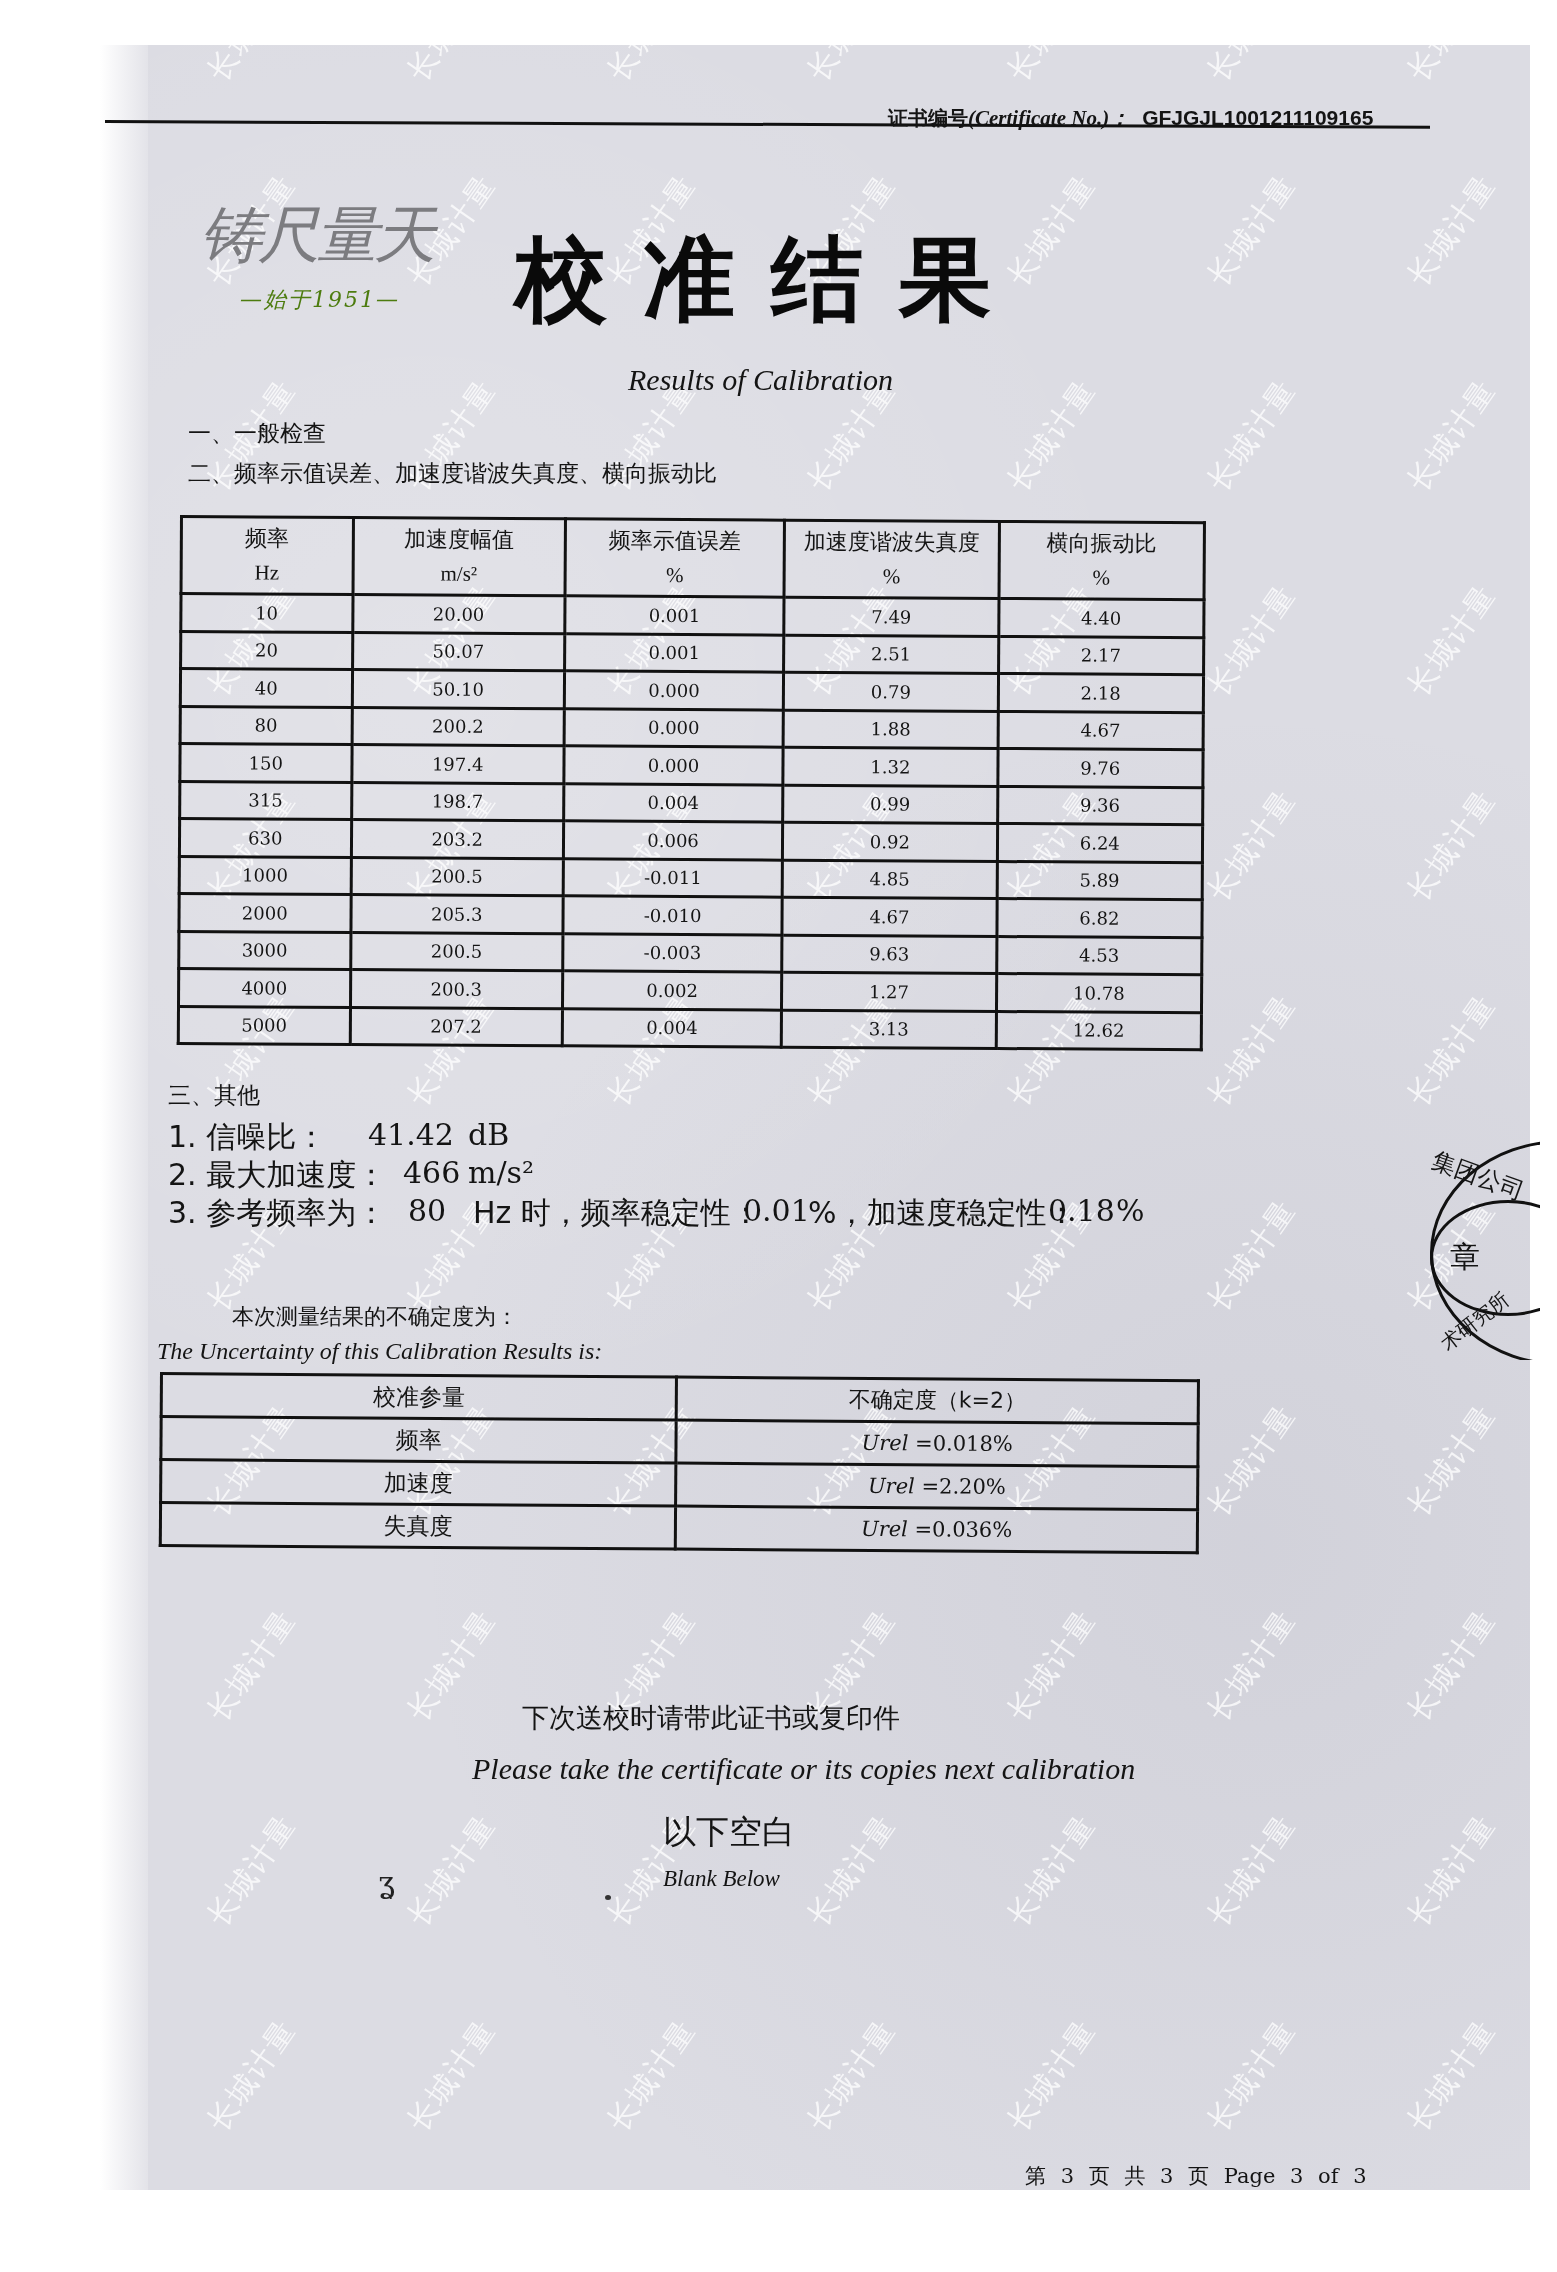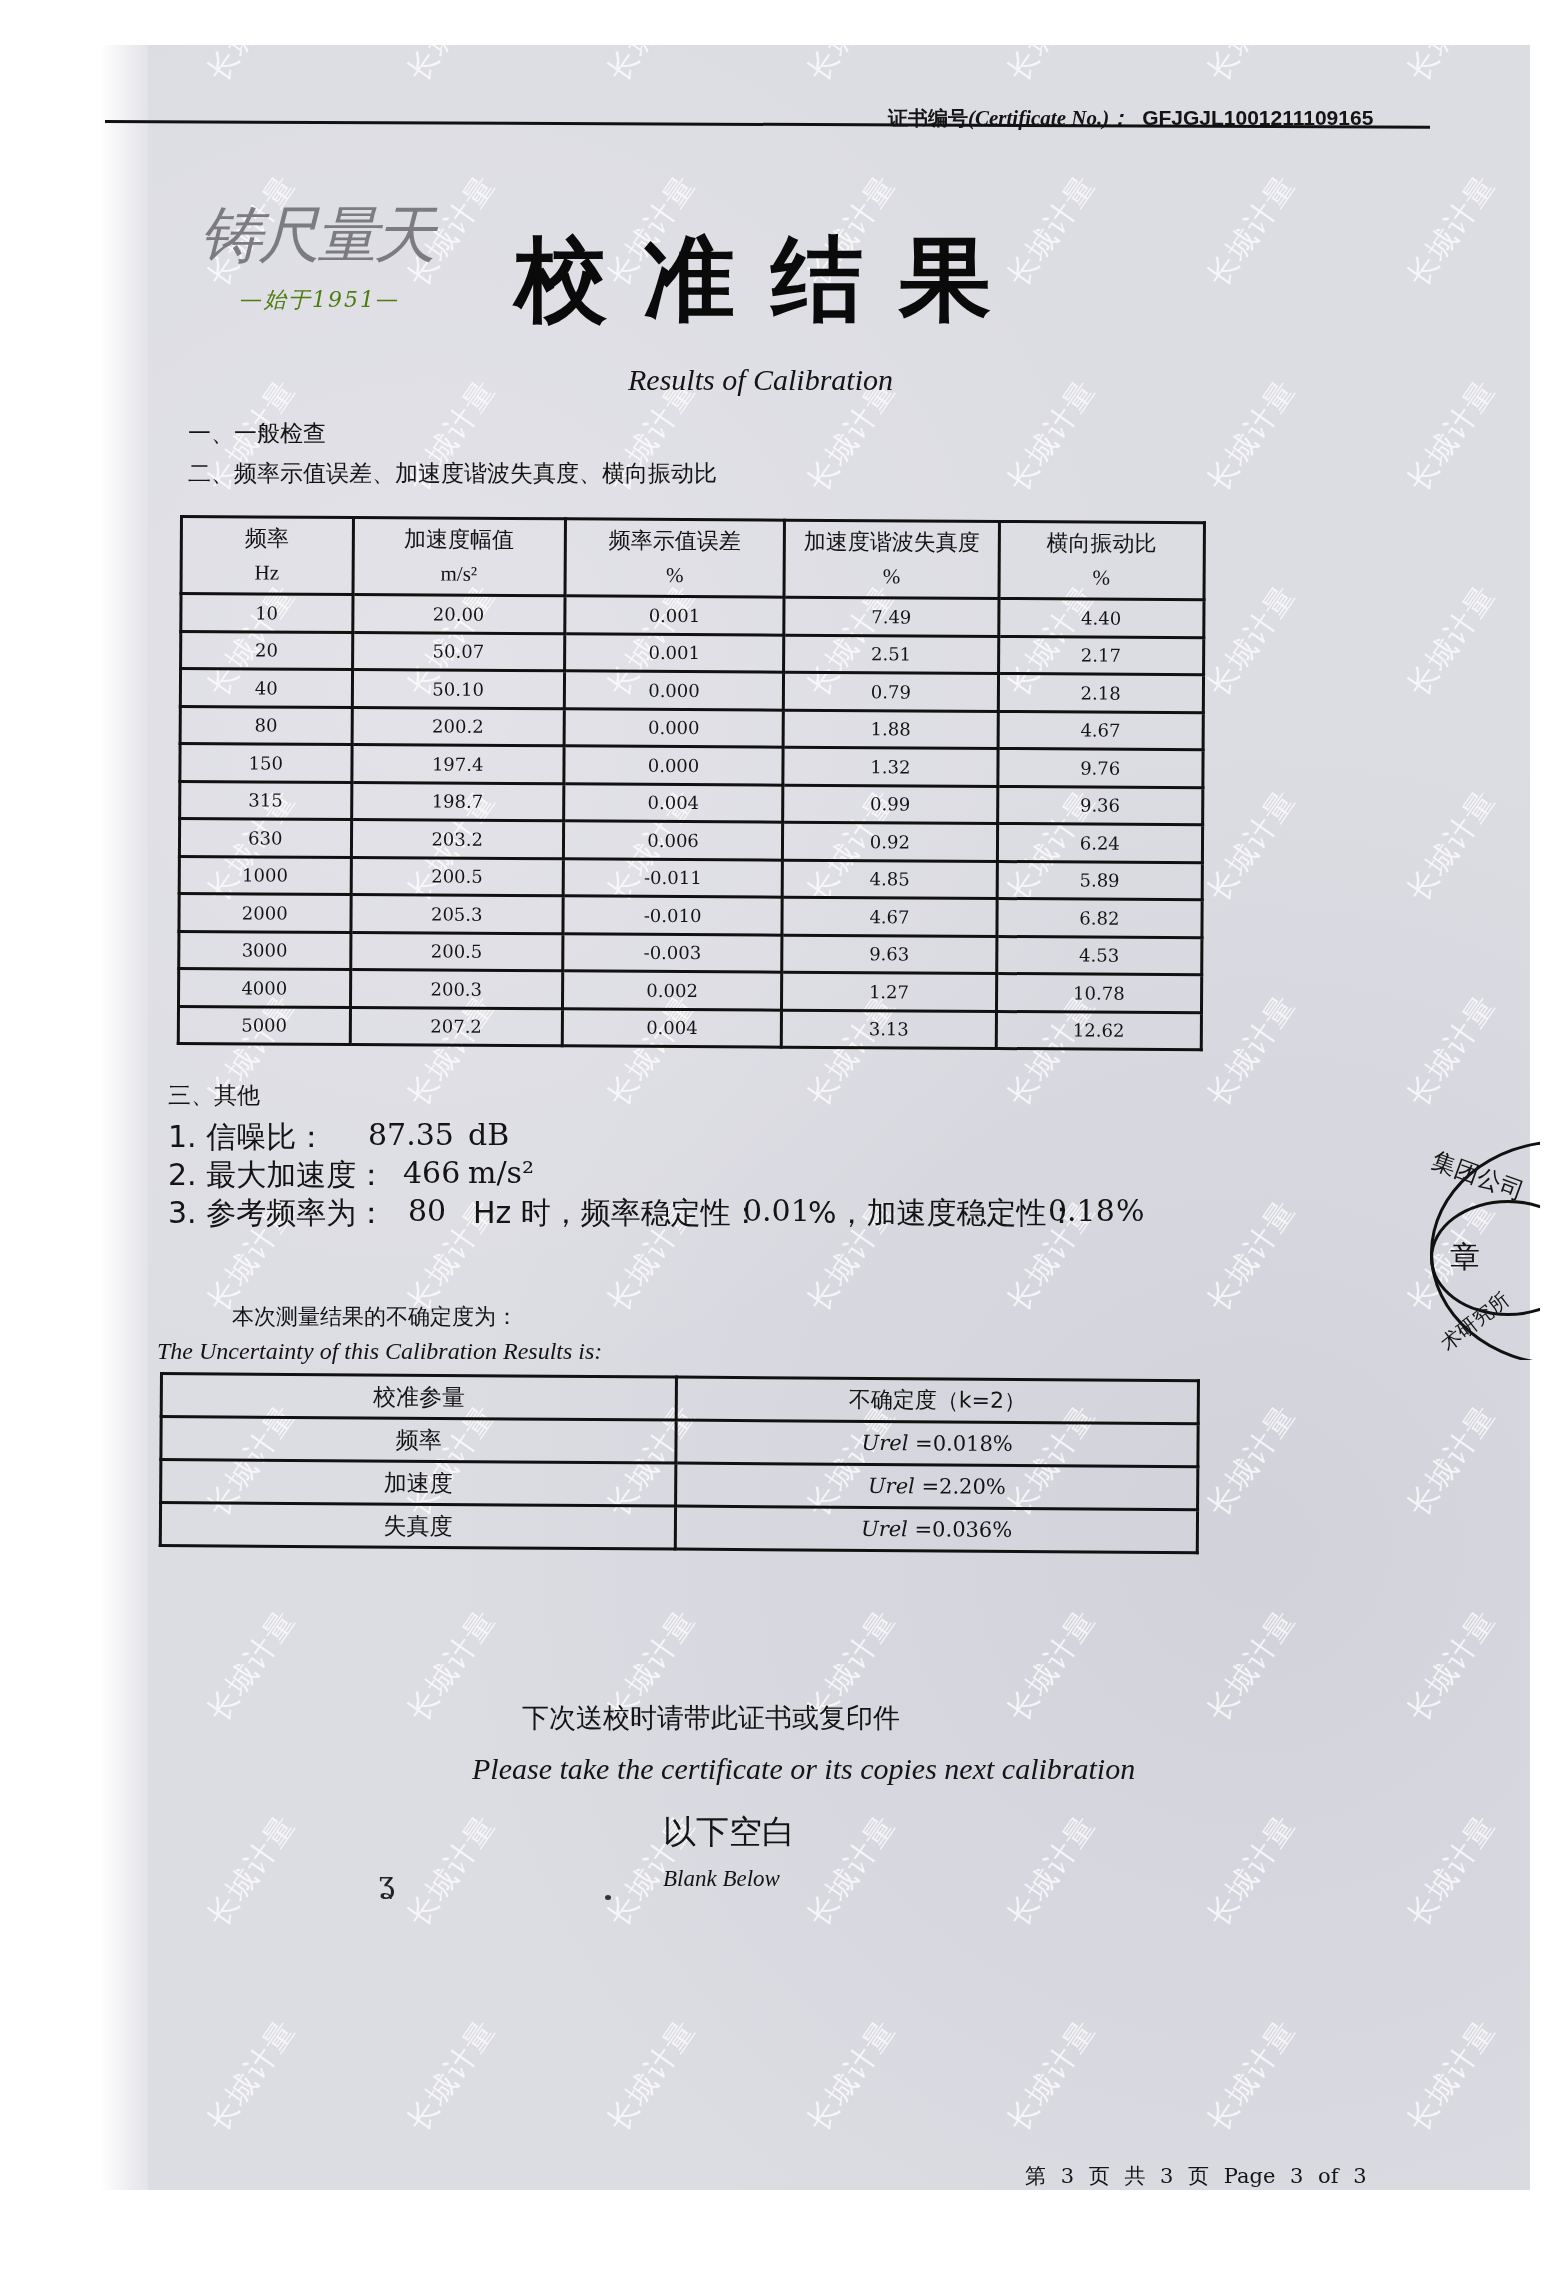--- a/index.html
+++ b/index.html
@@ -277,21 +277,21 @@
         <td>0.004</td>
         <td>3.13</td>
         <td>12.62</td>
       </tr>
     </tbody>
 </table>
 
 <div class="abs sec" style="left:168px; top:1080px;">三、其他</div>
 <div class="abs other" style="left:168px; top:1117px;">
   <span>1. 信噪比：</span>
-  <span class="v abs" style="left:200px;">87.35</span>
+  <span class="v abs" style="left:200px;">41.42</span>
   <span class="v abs" style="left:300px;">dB</span>
 </div>
 <div class="abs other" style="left:168px; top:1155px;">
   <span>2. 最大加速度：</span>
   <span class="v abs" style="left:235px;">466</span>
   <span class="v abs" style="left:300px;">m/s²</span>
 </div>
 <div class="abs other" style="left:168px; top:1193px; white-space:nowrap;">
   <span>3. 参考频率为：</span>
   <span class="v abs" style="left:240px;">80</span>

